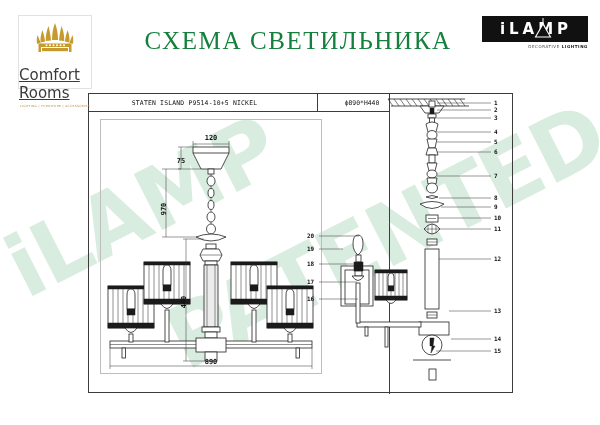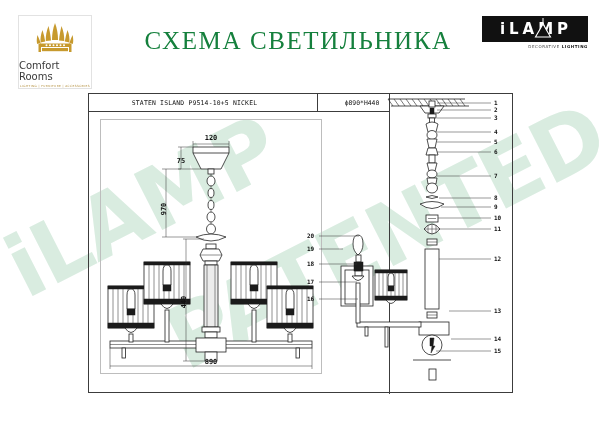--- a/index.html
+++ b/index.html
@@ -34,21 +34,21 @@
   
   .logo-box{
     position:absolute;left:18px;top:15px;width:72px;height:72px;
     background:#fff;border:1px solid #e2e2e2;z-index:3;
     display:flex;flex-direction:column;align-items:center;justify-content:flex-start;
   }
   .crown{position:relative;width:46px;height:34px;margin-top:6px;}
   .crown svg{display:block;}
   .cr-name{
     font-family:"DejaVu Sans", sans-serif;
-    font-size:10px;color:#3a3a3a;margin-top:4px;letter-spacing:0px;
+    font-size:15px;color:#3a3a3a;margin-top:10px;letter-spacing:0px;text-decoration:underline;
   }
   .cr-sub{
     font-family:"DejaVu Sans", sans-serif;
     font-size:2.9px;color:#b08a35;margin-top:2px;letter-spacing:.4px;
   }
 
   .main-title{
     position:absolute;left:128px;top:27px;width:340px;
     font-family:"Liberation Serif", serif;
     font-size:25px;letter-spacing:1.6px;color:#15803d;

